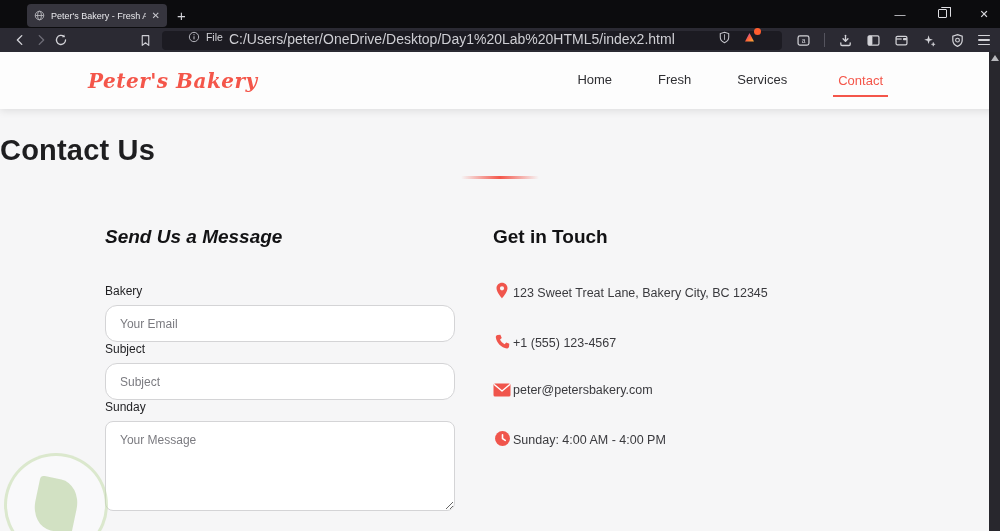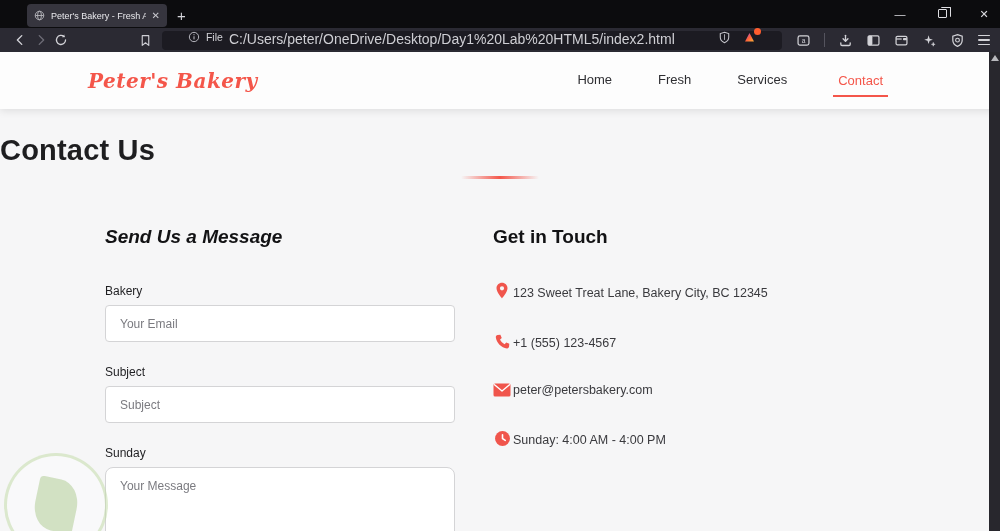--- a/index.html
+++ b/index.html
@@ -53,22 +53,22 @@
   .page-title { text-align:left; font-size:29px; font-weight:700; color:#1e1e20; letter-spacing:0.2px; }
   .title-divider { width:78px; height:3px; margin:9px auto 0; border-radius:2px;
                    background:linear-gradient(90deg, rgba(244,86,74,0) 0%, #f4564a 50%, rgba(244,86,74,0) 100%); }
 
   .columns { display:flex; gap:38px; margin:47px 0 0 105px; width:800px; text-align:left; }
   .col-h2 { font-size:19px; font-weight:700; color:#121214; }
 
   .form-col { width:350px; flex:0 0 350px; }
   .form-col .col-h2 { margin-bottom:36px;font-style:italic; }
   .fld-label { display:block; font-size:12px; color:#1f1f22; margin-bottom:7px; }
-  .fld-input { width:100%; height:37px; border:1px solid #d4d4d6; border-radius:4px; background:#fff; padding:0 14px;
-               font-size:12px; color:#333; font-family:"Liberation Sans", sans-serif; margin-bottom:23px; outline:none; }
+  .fld-input { width:100%; height:37px; border:1px solid #d4d4d6; border-radius:12px; background:#fff; padding:0 14px;
+               font-size:12px; color:#333; font-family:"Liberation Sans", sans-serif; outline:none; }
   .fld-input::placeholder, .fld-textarea::placeholder { color:#7b7b80; }
   .fld-textarea { width:100%; height:90px; border:1px solid #d4d4d6; border-radius:8px; background:#fff; padding:11px 14px;
                   font-size:12px; color:#333; font-family:"Liberation Sans", sans-serif; resize:vertical; outline:none; }
 
   .contact-col { flex:1; }
   .contact-col .col-h2 { margin-bottom:34px; }
   .contact-item { display:flex; align-items:flex-end; gap:2px; margin-bottom:33px; }
   .contact-item .cicon { flex:0 0 18px; display:flex; align-items:center; justify-content:center; }
   .contact-item .ctext { font-size:12.5px; color:#3a3a3e; }
 

